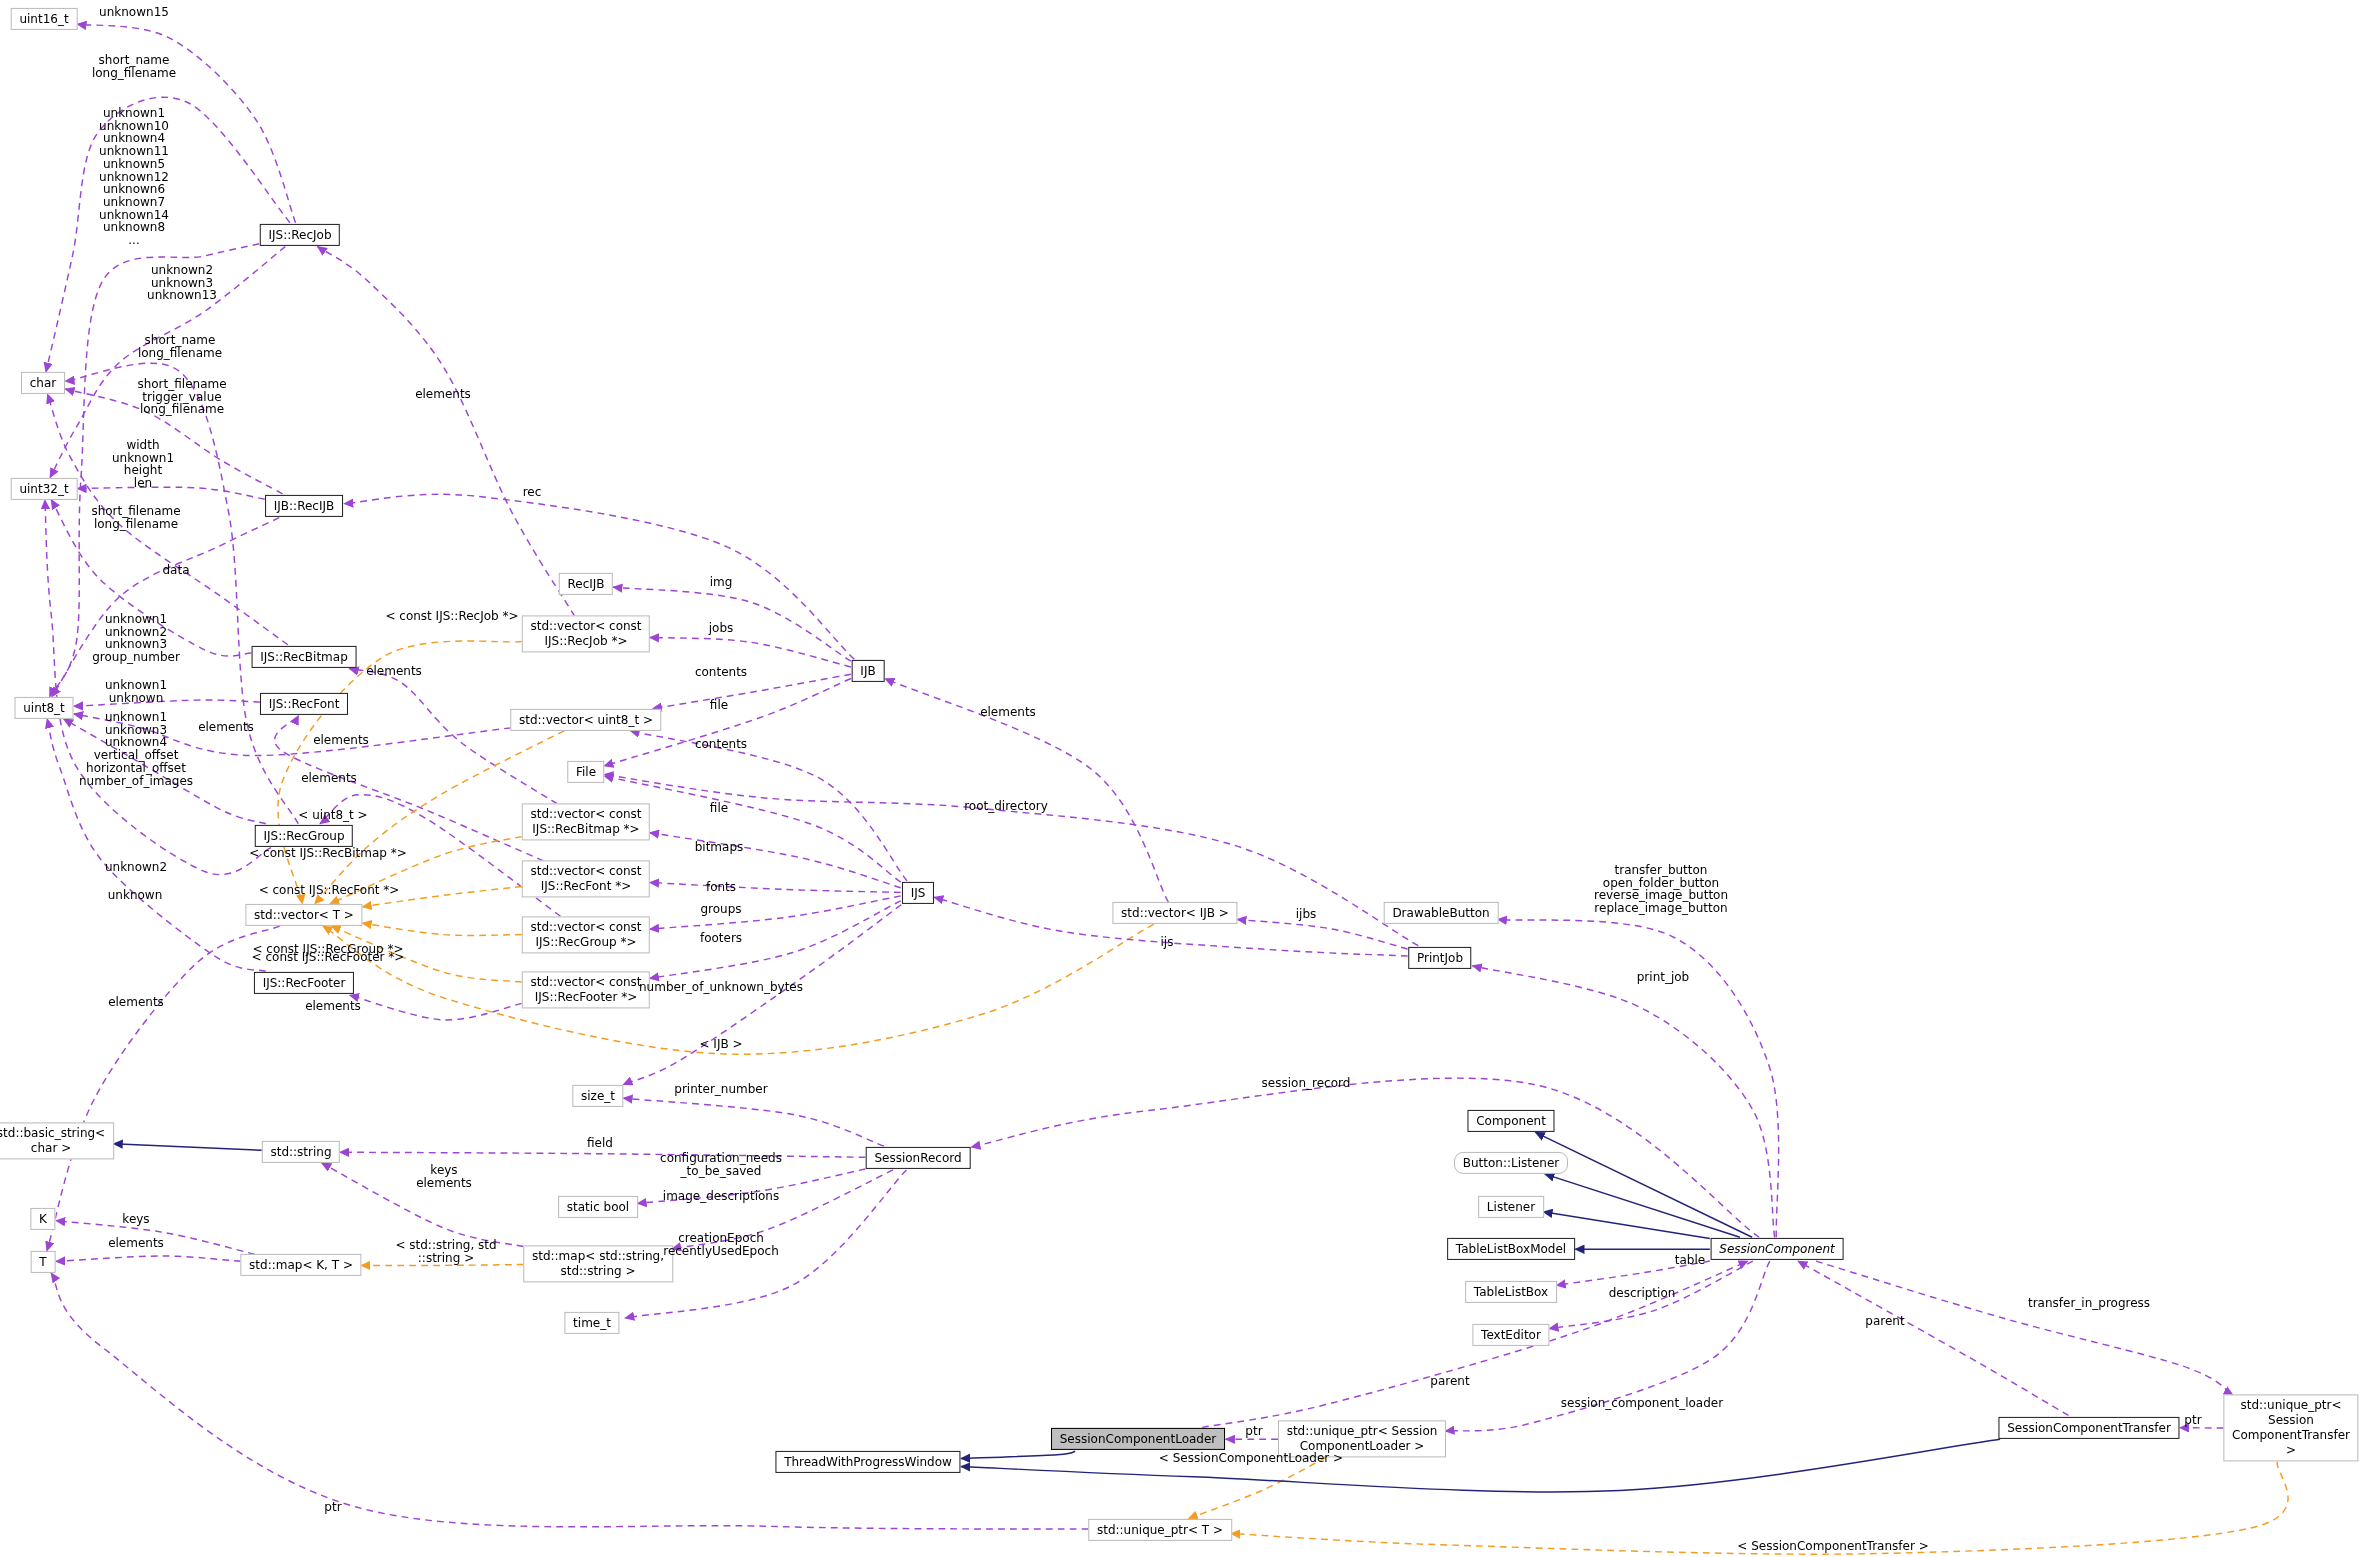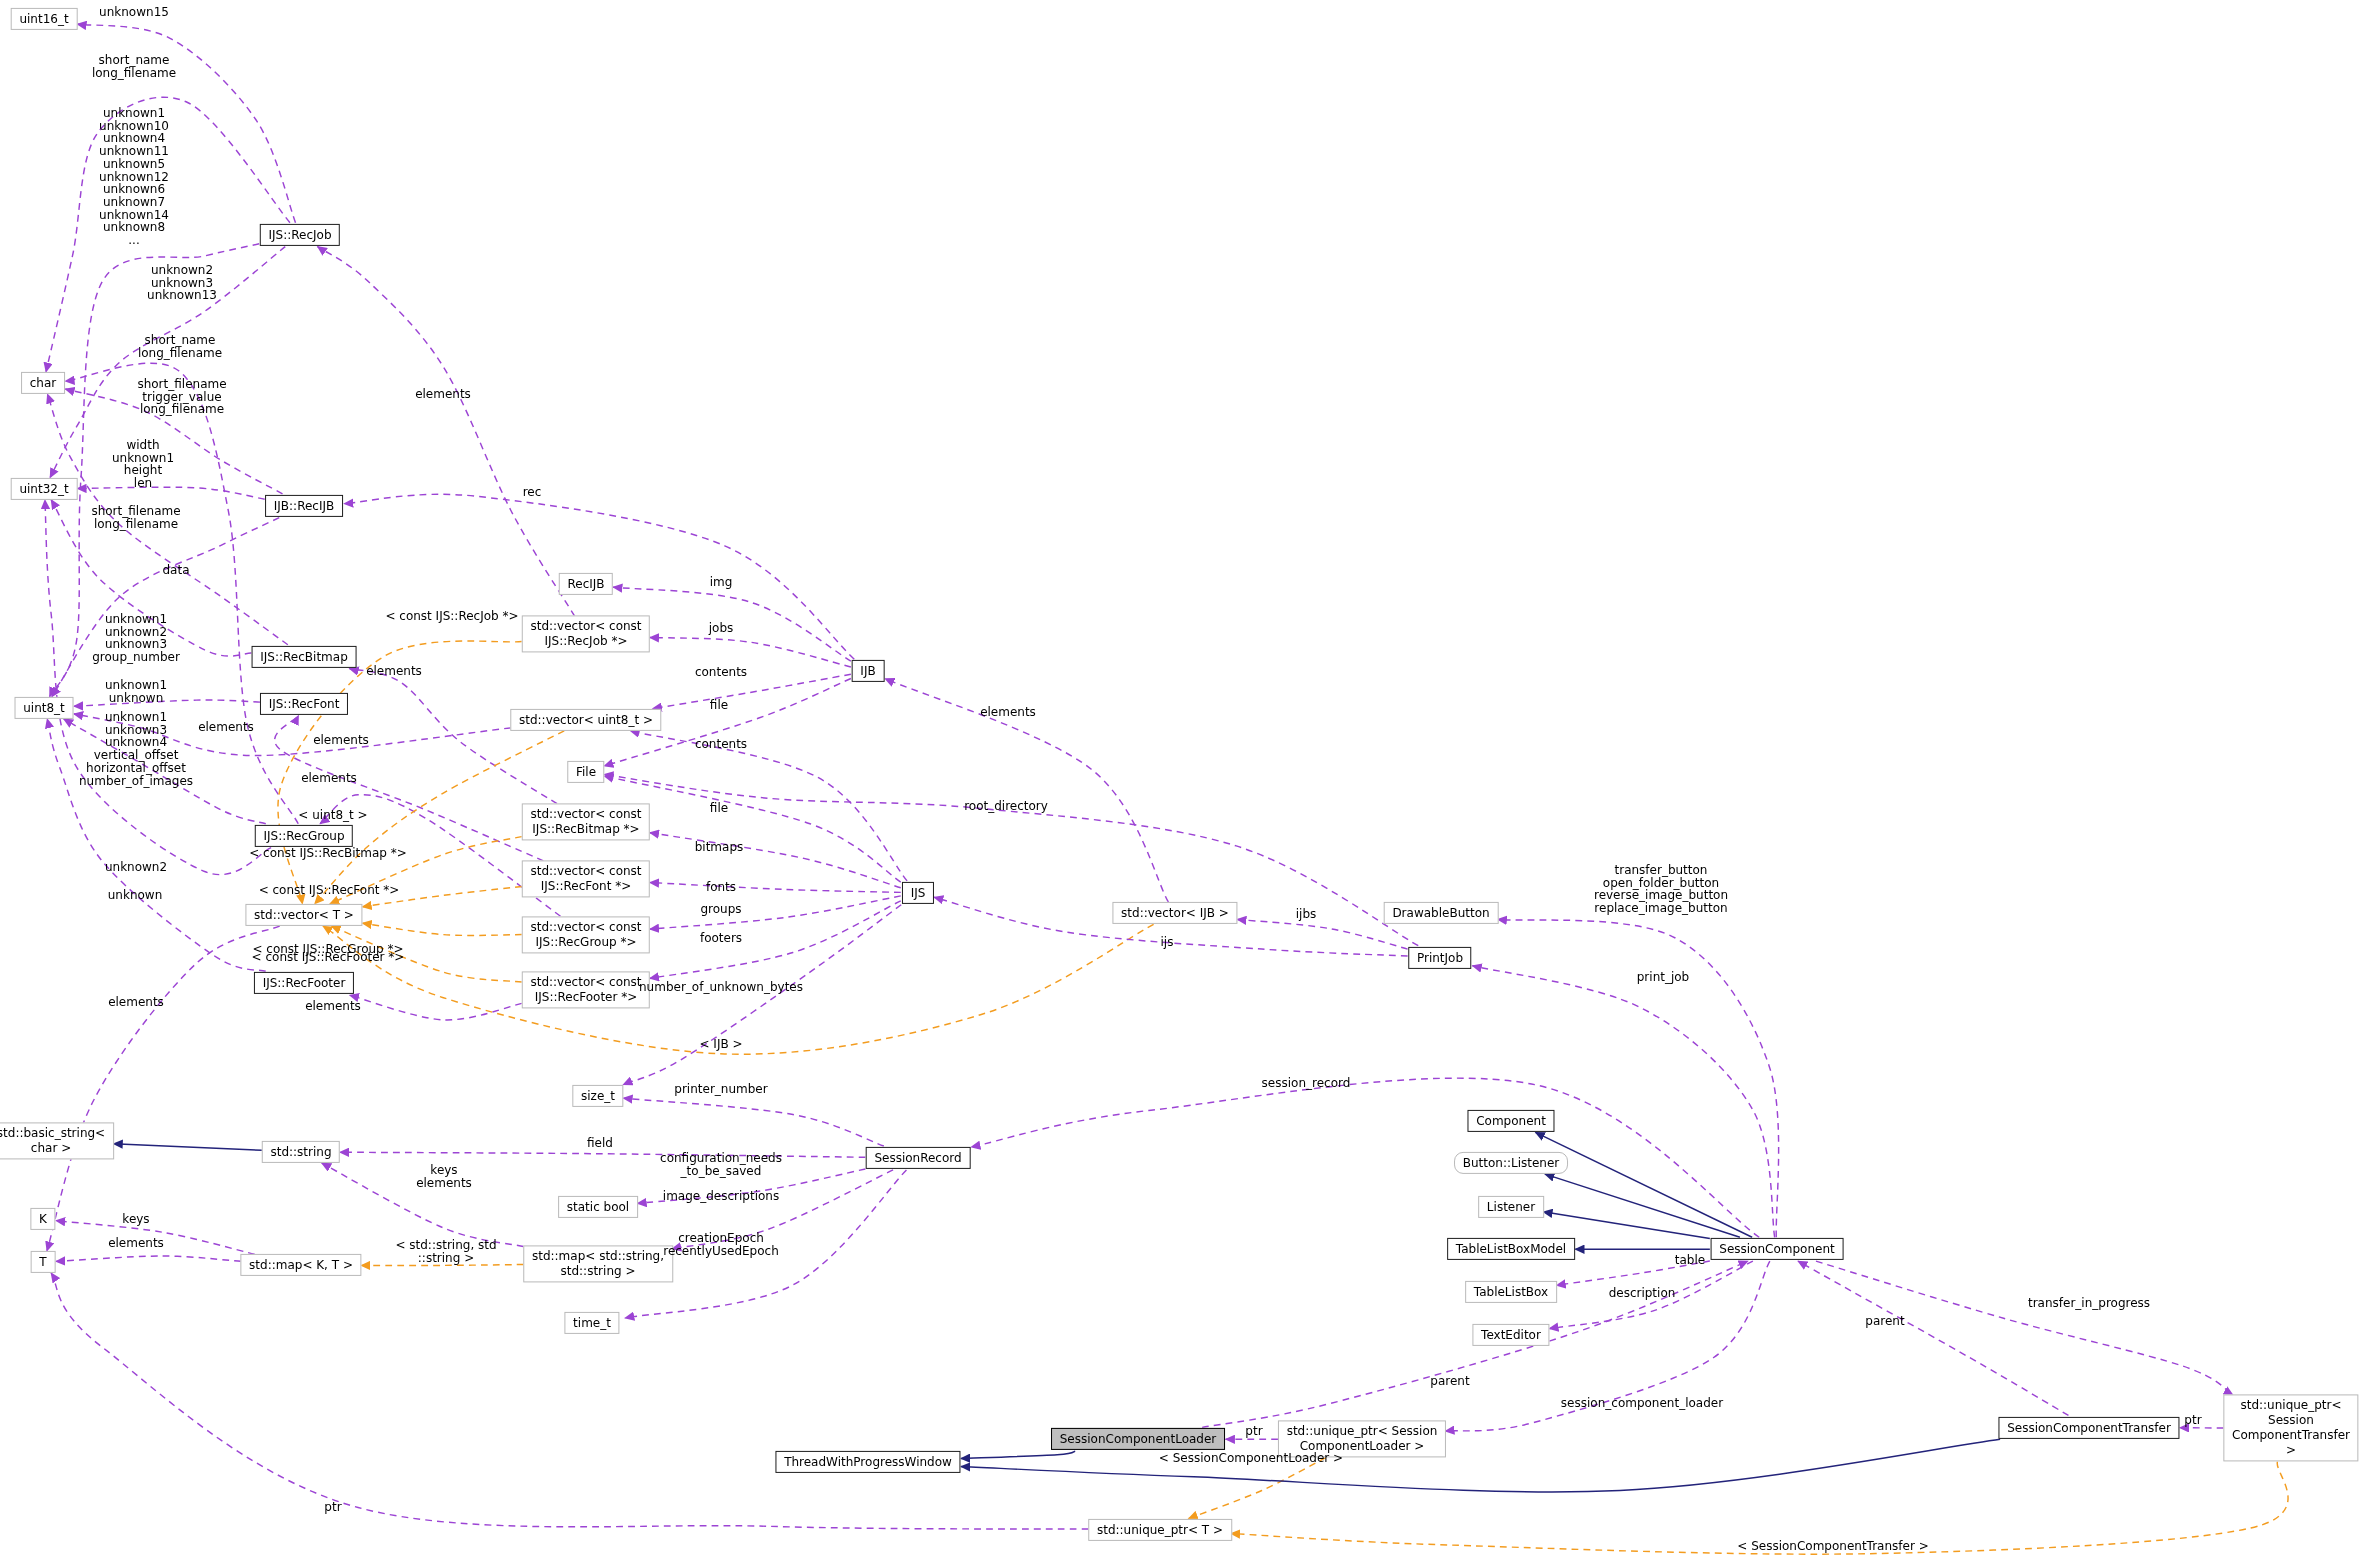--- a/index.html
+++ b/index.html
@@ -147,21 +147,21 @@
       <div class="node class" style="left: 868px; top: 1462px; border-color: rgb(28, 28, 28);">ThreadWithProgressWindow</div>
       <div class="node plain" style="left: 1175px; top: 913px;">std::vector&lt; IJB &gt;</div>
       <div class="node plain" style="left: 1441px; top: 913px;">DrawableButton</div>
       <div class="node class" style="left: 1440px; top: 958px; border-color: rgb(28, 28, 28);">PrintJob</div>
       <div class="node class" style="left: 1511px; top: 1121px; border-color: rgb(28, 28, 28);">Component</div>
       <div class="node plain" style="left: 1511px; top: 1163px; border-radius: 9px;">Button::Listener</div>
       <div class="node plain" style="left: 1511px; top: 1207px;">Listener</div>
       <div class="node class" style="left: 1511px; top: 1249px; border-color: rgb(28, 28, 28);">TableListBoxModel</div>
       <div class="node plain" style="left: 1511px; top: 1292px;">TableListBox</div>
       <div class="node plain" style="left: 1511px; top: 1335px;">TextEditor</div>
-      <div class="node class" style="left: 1777px; top: 1249px; border-color: rgb(28, 28, 28);">SessionComponent</div>
+      <div class="node class" style="left: 1777px; top: 1249px; border-color: rgb(28, 28, 28); font-style: italic;">SessionComponent</div>
       <div class="node highlight" style="left: 1138px; top: 1439px;">SessionComponentLoader</div>
       <div class="node plain" style="left: 1362px; top: 1439px;">std::unique_ptr&lt; Session
 ComponentLoader &gt;</div>
       <div class="node class" style="left: 2089px; top: 1428px; border-color: rgb(28, 28, 28);">SessionComponentTransfer</div>
       <div class="node plain" style="left: 2291px; top: 1428px;">std::unique_ptr&lt; Session
 ComponentTransfer &gt;</div>
       <div class="node plain" style="left: 1160px; top: 1530px;">std::unique_ptr&lt; T &gt;</div>
     </div>
   <div id="labels">
       <div class="elabel" style="left: 134px; top: 12px;">unknown15</div>

